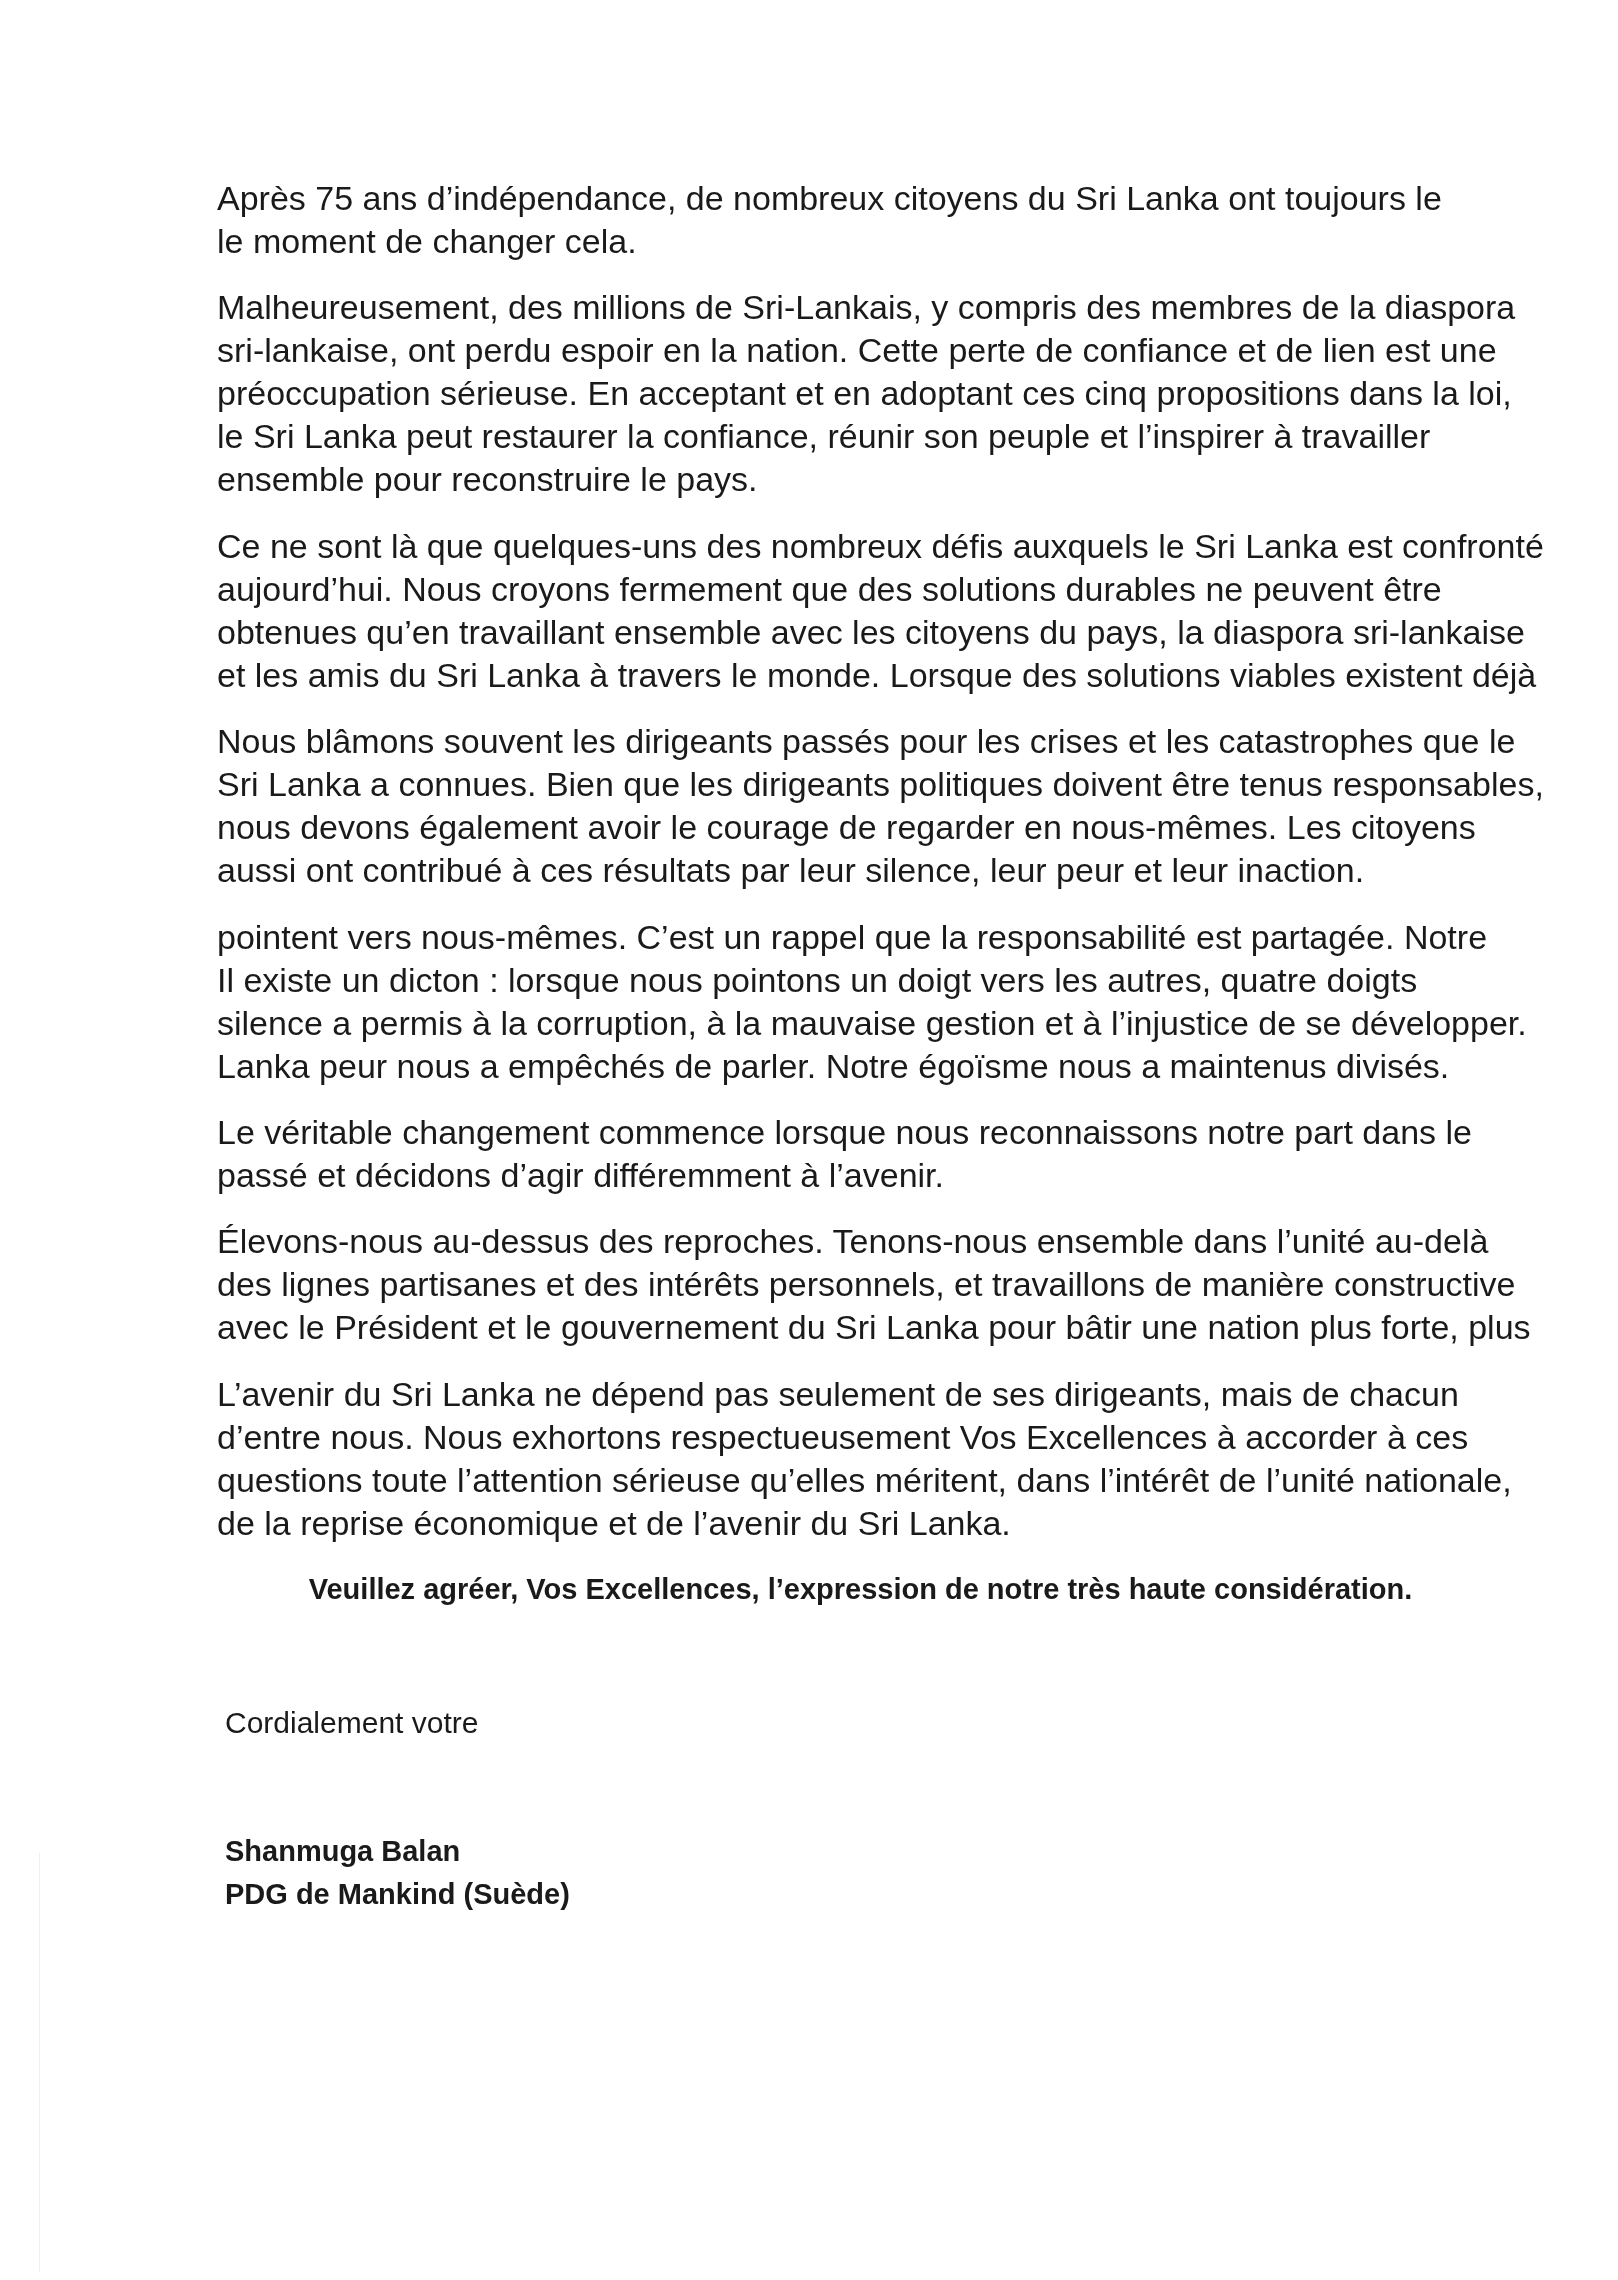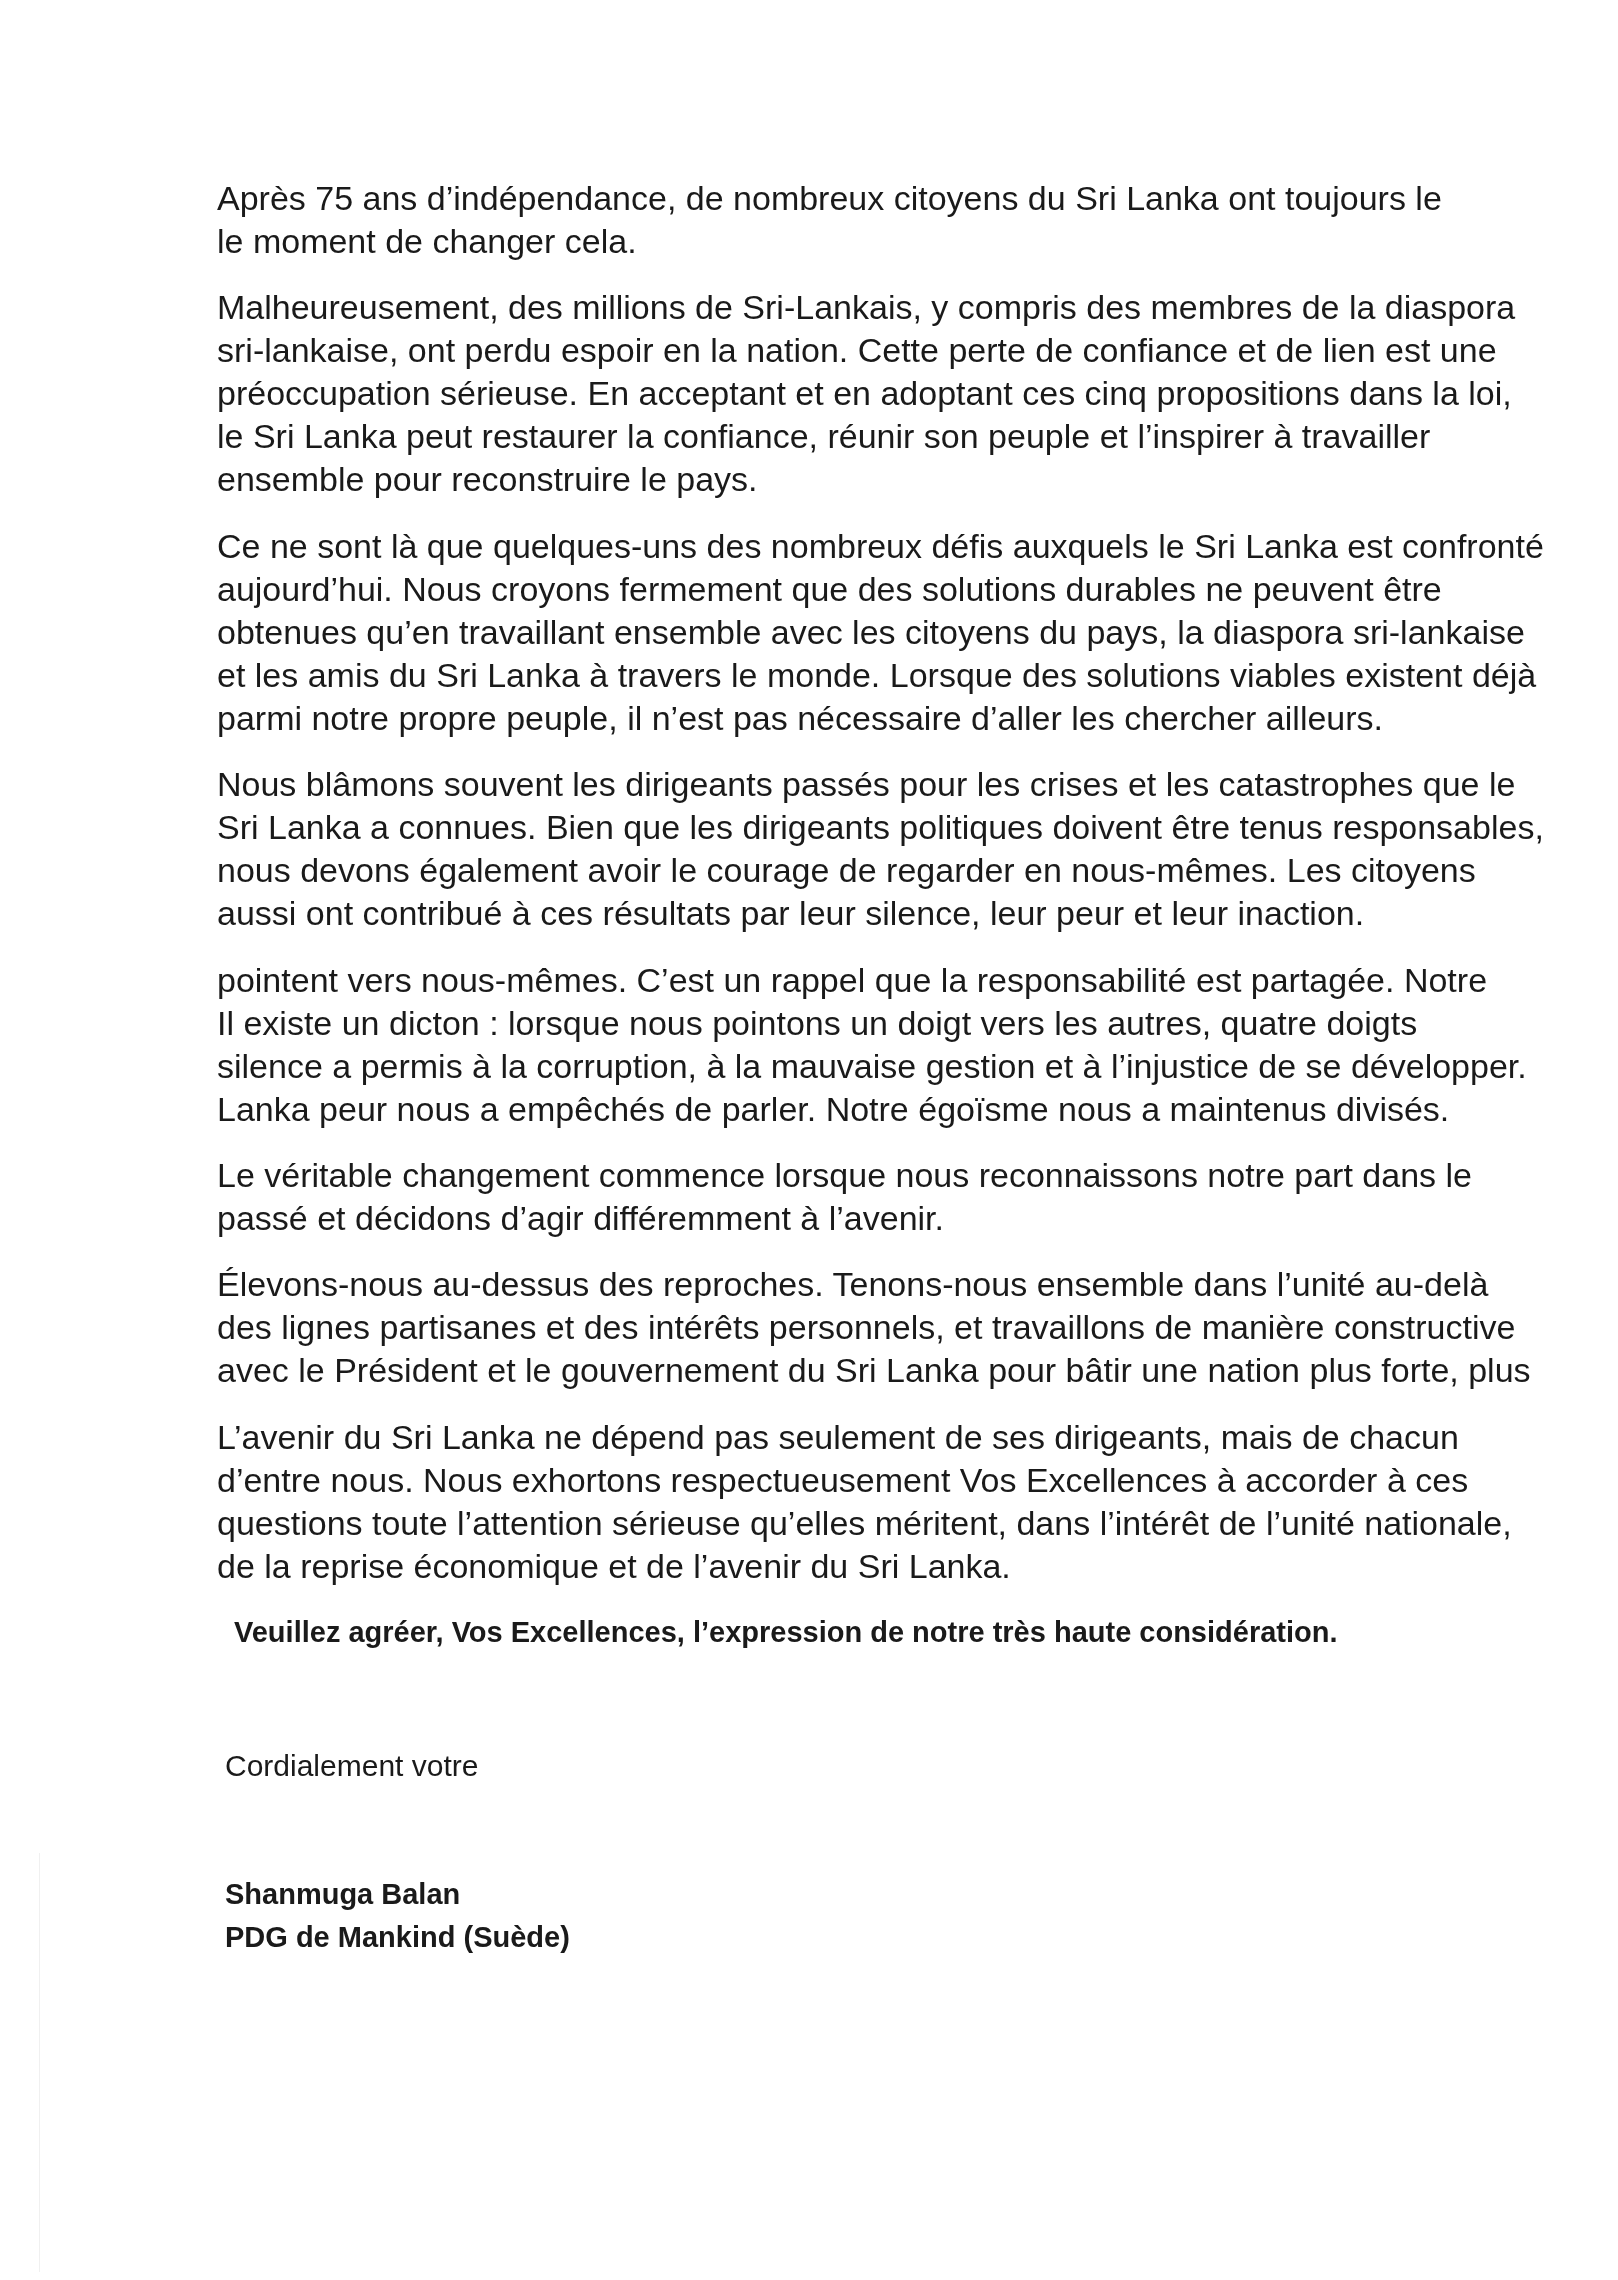--- a/index.html
+++ b/index.html
@@ -33,22 +33,23 @@
     margin: 0 0 23.4px 0;
     font-size: 34px;
     line-height: 43px;
     white-space: nowrap;
   }
   .para .line { display: block; }
   .closing {
     font-weight: bold;
     font-size: 29px;
     line-height: 43px;
-    margin: 17px;
+    margin: 6px;
     white-space: nowrap;
+    text-align: center;
   }
   .salutation {
     font-size: 30px;
     line-height: 43px;
     margin: 90px 0 0 8px;
   }
   .signature {
     margin: 86px 0 0 8px;
     font-weight: bold;
     font-size: 29px;
@@ -74,21 +75,20 @@
     <span class="line">préoccupation sérieuse. En acceptant et en adoptant ces cinq propositions dans la loi,</span>
     <span class="line">le Sri Lanka peut restaurer la confiance, réunir son peuple et l’inspirer à travailler</span>
     <span class="line">ensemble pour reconstruire le pays.</span>
   </p>
 
   <p class="para">
     <span class="line">Ce ne sont là que quelques-uns des nombreux défis auxquels le Sri Lanka est confronté</span>
     <span class="line">aujourd’hui. Nous croyons fermement que des solutions durables ne peuvent être</span>
     <span class="line">obtenues qu’en travaillant ensemble avec les citoyens du pays, la diaspora sri-lankaise</span>
     <span class="line">et les amis du Sri Lanka à travers le monde. Lorsque des solutions viables existent déjà</span>
-    <span class="line">parmi notre propre peuple, il n’est pas nécessaire d’aller les chercher ailleurs.</span>
   </p>
 
   <p class="para">
     <span class="line">Nous blâmons souvent les dirigeants passés pour les crises et les catastrophes que le</span>
     <span class="line">Sri Lanka a connues. Bien que les dirigeants politiques doivent être tenus responsables,</span>
     <span class="line">nous devons également avoir le courage de regarder en nous-mêmes. Les citoyens</span>
     <span class="line">aussi ont contribué à ces résultats par leur silence, leur peur et leur inaction.</span>
   </p>
 
   <p class="para">

